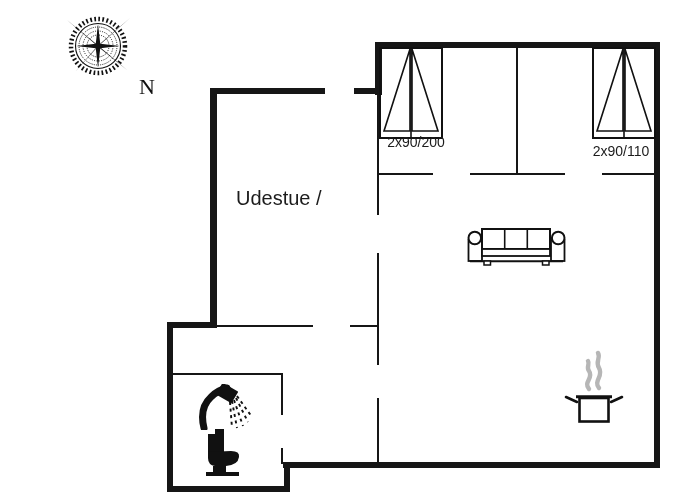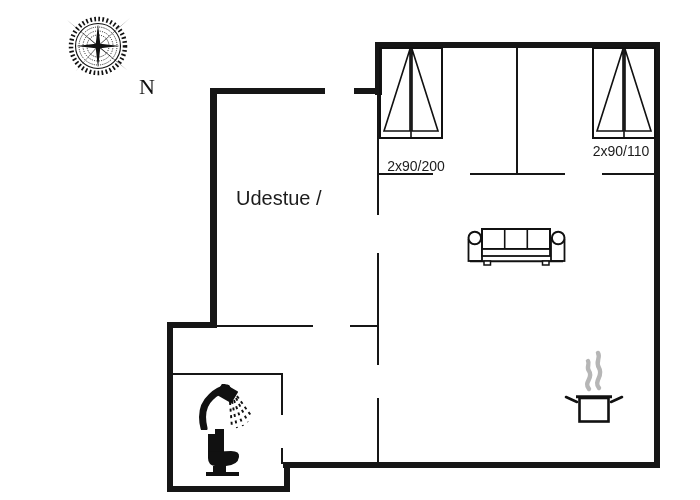--- a/index.html
+++ b/index.html
@@ -73,21 +73,21 @@
   <div class="wall" style="left:516px;top:48px;width:2px;height:126px"></div>
 
   <svg class="abs" style="left:379px;top:47px" width="64" height="92" viewBox="0 0 64 92">
     <g stroke="#111" fill="none">
       <rect x="1" y="1" width="62" height="90" stroke-width="2"></rect>
       <line x1="32" y1="1" x2="32" y2="91" stroke-width="1.6"></line>
       <polygon points="31,2 5,84 31,84" stroke-width="1.6"></polygon>
       <polygon points="33,2 59,84 33,84" stroke-width="1.6"></polygon>
     </g>
   </svg>
-  <div class="bed-label" style="left:377px;top:158px">2x90/200</div>
+  <div class="bed-label" style="left:377px;top:134px">2x90/200</div>
 
   <svg class="abs" style="left:592px;top:47px" width="64" height="92" viewBox="0 0 64 92">
     <g stroke="#111" fill="none">
       <rect x="1" y="1" width="62" height="90" stroke-width="2"></rect>
       <line x1="32" y1="1" x2="32" y2="91" stroke-width="1.6"></line>
       <polygon points="31,2 5,84 31,84" stroke-width="1.6"></polygon>
       <polygon points="33,2 59,84 33,84" stroke-width="1.6"></polygon>
     </g>
   </svg>
   <div class="bed-label" style="left:582px;top:143px">2x90/110</div>

